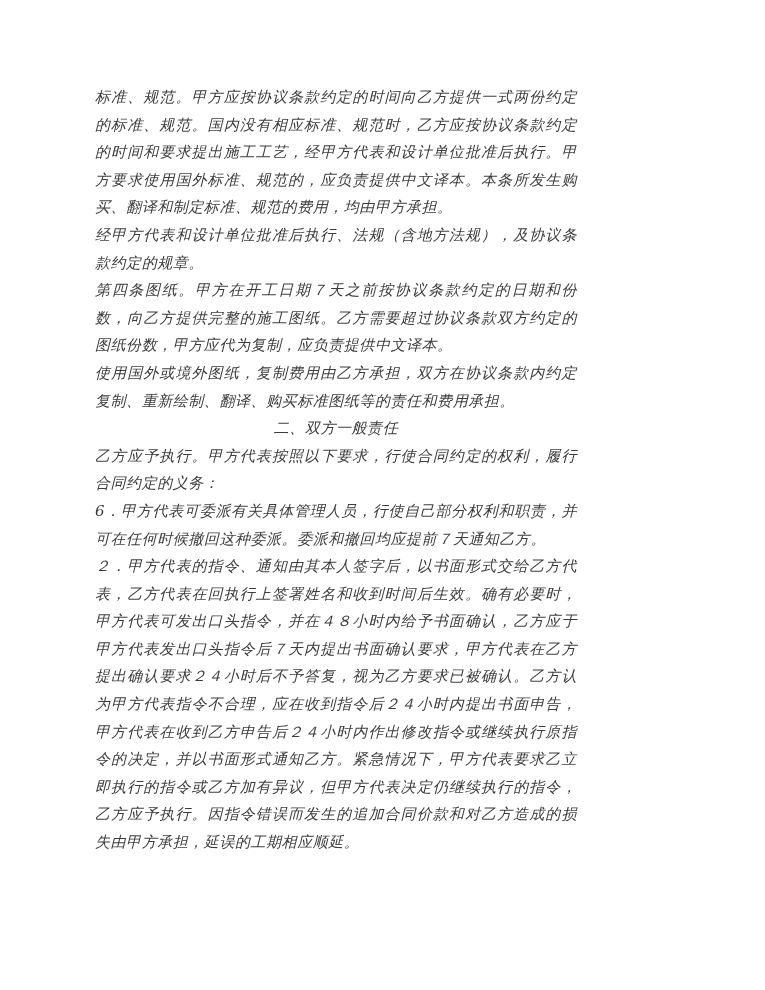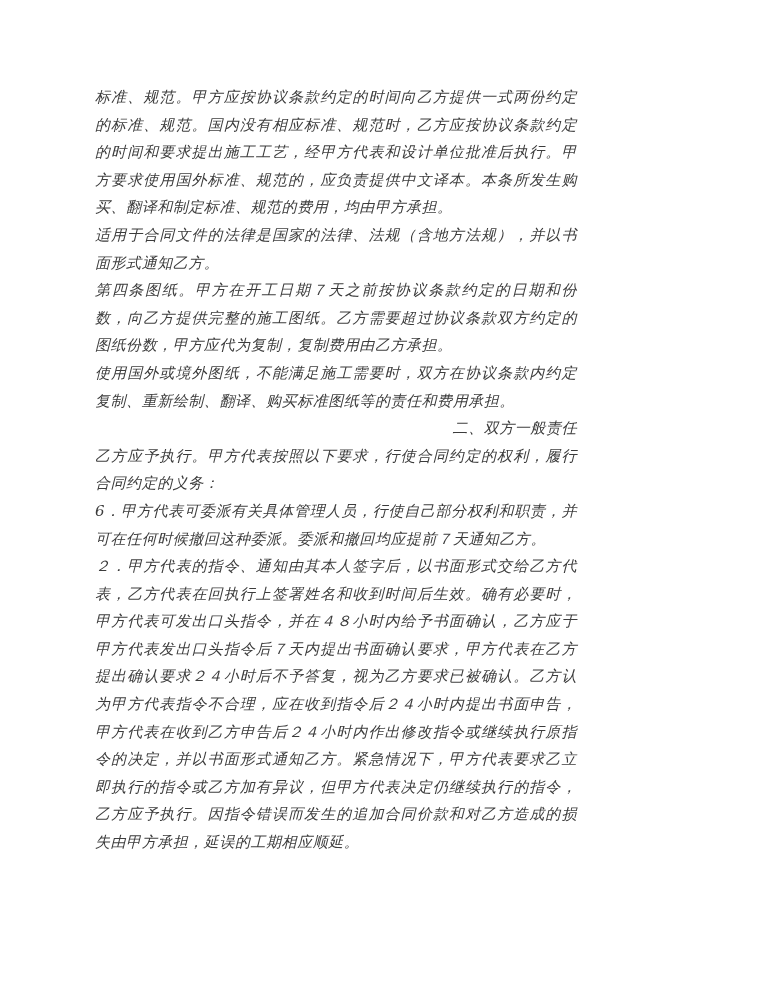--- a/index.html
+++ b/index.html
@@ -24,30 +24,30 @@
       line-height: 27.6px;
       letter-spacing: 0.55px;
       color: #3c3c3c;
       font-style: italic;
       text-align: justify;
       text-justify: inter-ideograph;
       word-break: break-all;
       -webkit-font-smoothing: antialiased;
     }
     .doc-text p.section-heading {
-      text-align: right;
+      text-align: center;
     }
   </style>
 </head>
 <body>
 
 <div class="page">
   <div class="doc-text">
     <p>标准、规范。甲方应按协议条款约定的时间向乙方提供一式两份约定的标准、规范。国内没有相应标准、规范时，乙方应按协议条款约定的时间和要求提出施工工艺，经甲方代表和设计单位批准后执行。甲方要求使用国外标准、规范的，应负责提供中文译本。本条所发生购买、翻译和制定标准、规范的费用，均由甲方承担。</p>
-    <p>适用于合同文件的法律是国家的法律、法规（含地方法规），并以书面形式通知乙方。</p>
-    <p>第四条图纸。甲方在开工日期７天之前按协议条款约定的日期和份数，向乙方提供完整的施工图纸。乙方需要超过协议条款双方约定的图纸份数，甲方应代为复制，复制费用由乙方承担。</p>
-    <p>使用国外或境外图纸，不能满足施工需要时，双方在协议条款内约定复制、重新绘制、翻译、购买标准图纸等的责任和费用承担。</p>
+    <p>经甲方代表和设计单位批准后执行、法规（含地方法规），及协议条款约定的规章。</p>
+    <p>第四条图纸。甲方在开工日期７天之前按协议条款约定的日期和份数，向乙方提供完整的施工图纸。乙方需要超过协议条款双方约定的图纸份数，甲方应代为复制，应负责提供中文译本。</p>
+    <p>使用国外或境外图纸，复制费用由乙方承担，双方在协议条款内约定复制、重新绘制、翻译、购买标准图纸等的责任和费用承担。</p>
     <p class="section-heading">二、双方一般责任</p>
     <p>乙方应予执行。甲方代表按照以下要求，行使合同约定的权利，履行合同约定的义务：</p>
     <p>6．甲方代表可委派有关具体管理人员，行使自己部分权利和职责，并可在任何时候撤回这种委派。委派和撤回均应提前７天通知乙方。</p>
     <p>２．甲方代表的指令、通知由其本人签字后，以书面形式交给乙方代表，乙方代表在回执行上签署姓名和收到时间后生效。确有必要时，甲方代表可发出口头指令，并在４８小时内给予书面确认，乙方应于甲方代表发出口头指令后７天内提出书面确认要求，甲方代表在乙方提出确认要求２４小时后不予答复，视为乙方要求已被确认。乙方认为甲方代表指令不合理，应在收到指令后２４小时内提出书面申告，甲方代表在收到乙方申告后２４小时内作出修改指令或继续执行原指令的决定，并以书面形式通知乙方。紧急情况下，甲方代表要求乙立即执行的指令或乙方加有异议，但甲方代表决定仍继续执行的指令，乙方应予执行。因指令错误而发生的追加合同价款和对乙方造成的损失由甲方承担，延误的工期相应顺延。</p>
   </div>
 </div>
 
 </body></html>

